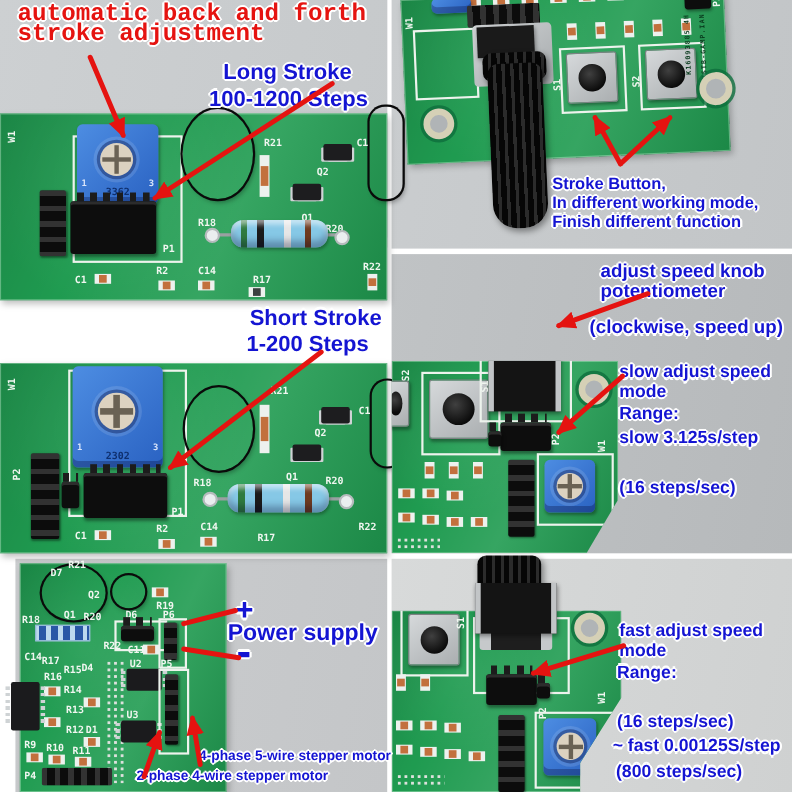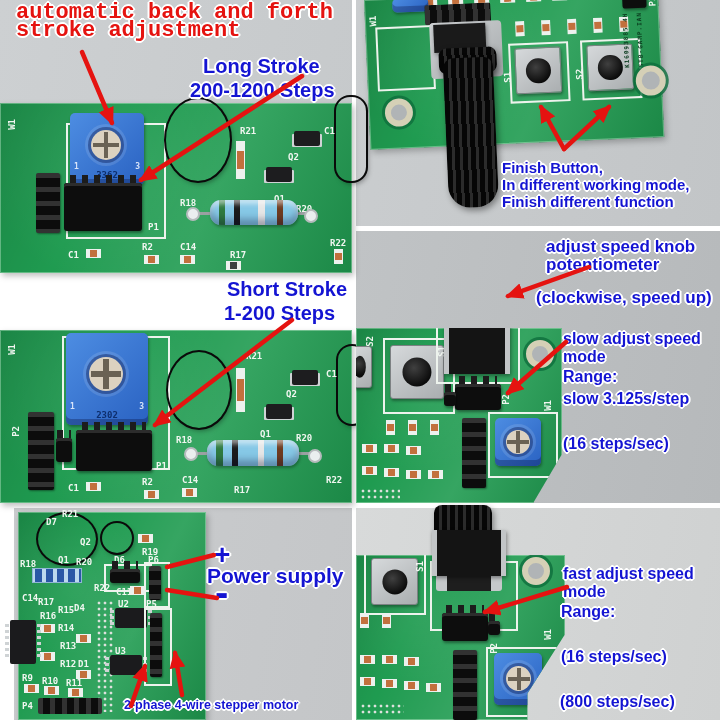--- a/index.html
+++ b/index.html
@@ -343,46 +343,48 @@
     <div class="dots" style="left:4px;top:148px;width:44px;height:12px"></div>
     <div class="hole" style="left:166px;top:2px;width:16px;height:16px"></div>
   </div>
 
   <div class="knob" style="left:434px;top:505px;width:58px;height:46px;border-radius:8px 8px 4px 4px;z-index:5"></div>
   <div class="potbody" style="left:432px;top:530px;width:64px;height:46px;z-index:5"></div>
 
   <div class="note nr f18" style="left:16px;top:2px">automatic back and forth</div>
   <div class="note nr f18" style="left:16px;top:20px">stroke adjustment</div>
   <div class="note nb f20" style="left:203px;top:56px">Long Stroke</div>
-  <div class="note nb f20" style="left:190px;top:80px">200-1200 Steps</div>
+  <div class="note nb f20" style="left:190px;top:80px">100-1200 Steps</div>
   <div class="note nb f20" style="left:227px;top:279px">Short Stroke</div>
   <div class="note nb f20" style="left:224px;top:303px">1-200 Steps</div>
   <div class="note nb f28" style="left:214px;top:541px">+</div>
   <div class="note nb f21" style="left:207px;top:565px">Power supply</div>
   <div class="note nb f40" style="left:215px;top:572px">-</div>
+  <div class="note nb f13" style="left:181px;top:681px">4-phase 5-wire stepper motor</div>
   <div class="note nb f13" style="left:124px;top:699px">2-phase 4-wire stepper motor</div>
 
-  <div class="note nb f15" style="left:502px;top:160px">Finish Button,</div>
+  <div class="note nb f15" style="left:502px;top:160px">Stroke Button,</div>
   <div class="note nb f15" style="left:502px;top:194px">Finish different function</div>
   <div class="note nb f15" style="left:502px;top:177px">In different working mode,</div>
 
   <div class="note nb f17" style="left:546px;top:238px">adjust speed knob</div>
   <div class="note nb f17" style="left:546px;top:256px">potentiometer</div>
   <div class="note nb f17" style="left:536px;top:289px">(clockwise, speed up)</div>
 
   <div class="note nb f16" style="left:563px;top:331px">slow adjust speed</div>
   <div class="note nb f16" style="left:563px;top:349px">mode</div>
   <div class="note nb f16" style="left:563px;top:369px">Range:</div>
   <div class="note nb f16" style="left:563px;top:391px">slow 3.125s/step</div>
   <div class="note nb f16" style="left:563px;top:436px">(16 steps/sec)</div>
 
   <div class="note nb f16" style="left:563px;top:566px">fast adjust speed</div>
   <div class="note nb f16" style="left:563px;top:584px">mode</div>
   <div class="note nb f16" style="left:561px;top:604px">Range:</div>
   <div class="note nb f16" style="left:561px;top:649px">(16 steps/sec)</div>
+  <div class="note nb f16" style="left:557px;top:671px">~ fast 0.00125S/step</div>
   <div class="note nb f16" style="left:560px;top:694px">(800 steps/sec)</div>
 
   <svg id="overlay" width="720" height="720" viewBox="0 0 720 720">
     <defs>
       <marker id="ah" markerUnits="userSpaceOnUse" markerWidth="18" markerHeight="16" refX="15" refY="8" orient="auto">
         <path d="M0,0 L18,8 L0,16 Z" fill="#e51310"></path>
       </marker>
     </defs>
     <g stroke="#e51310" stroke-width="4.5" stroke-linecap="round" fill="none">
       <line x1="82" y1="52" x2="112" y2="123" marker-end="url(#ah)"></line>

